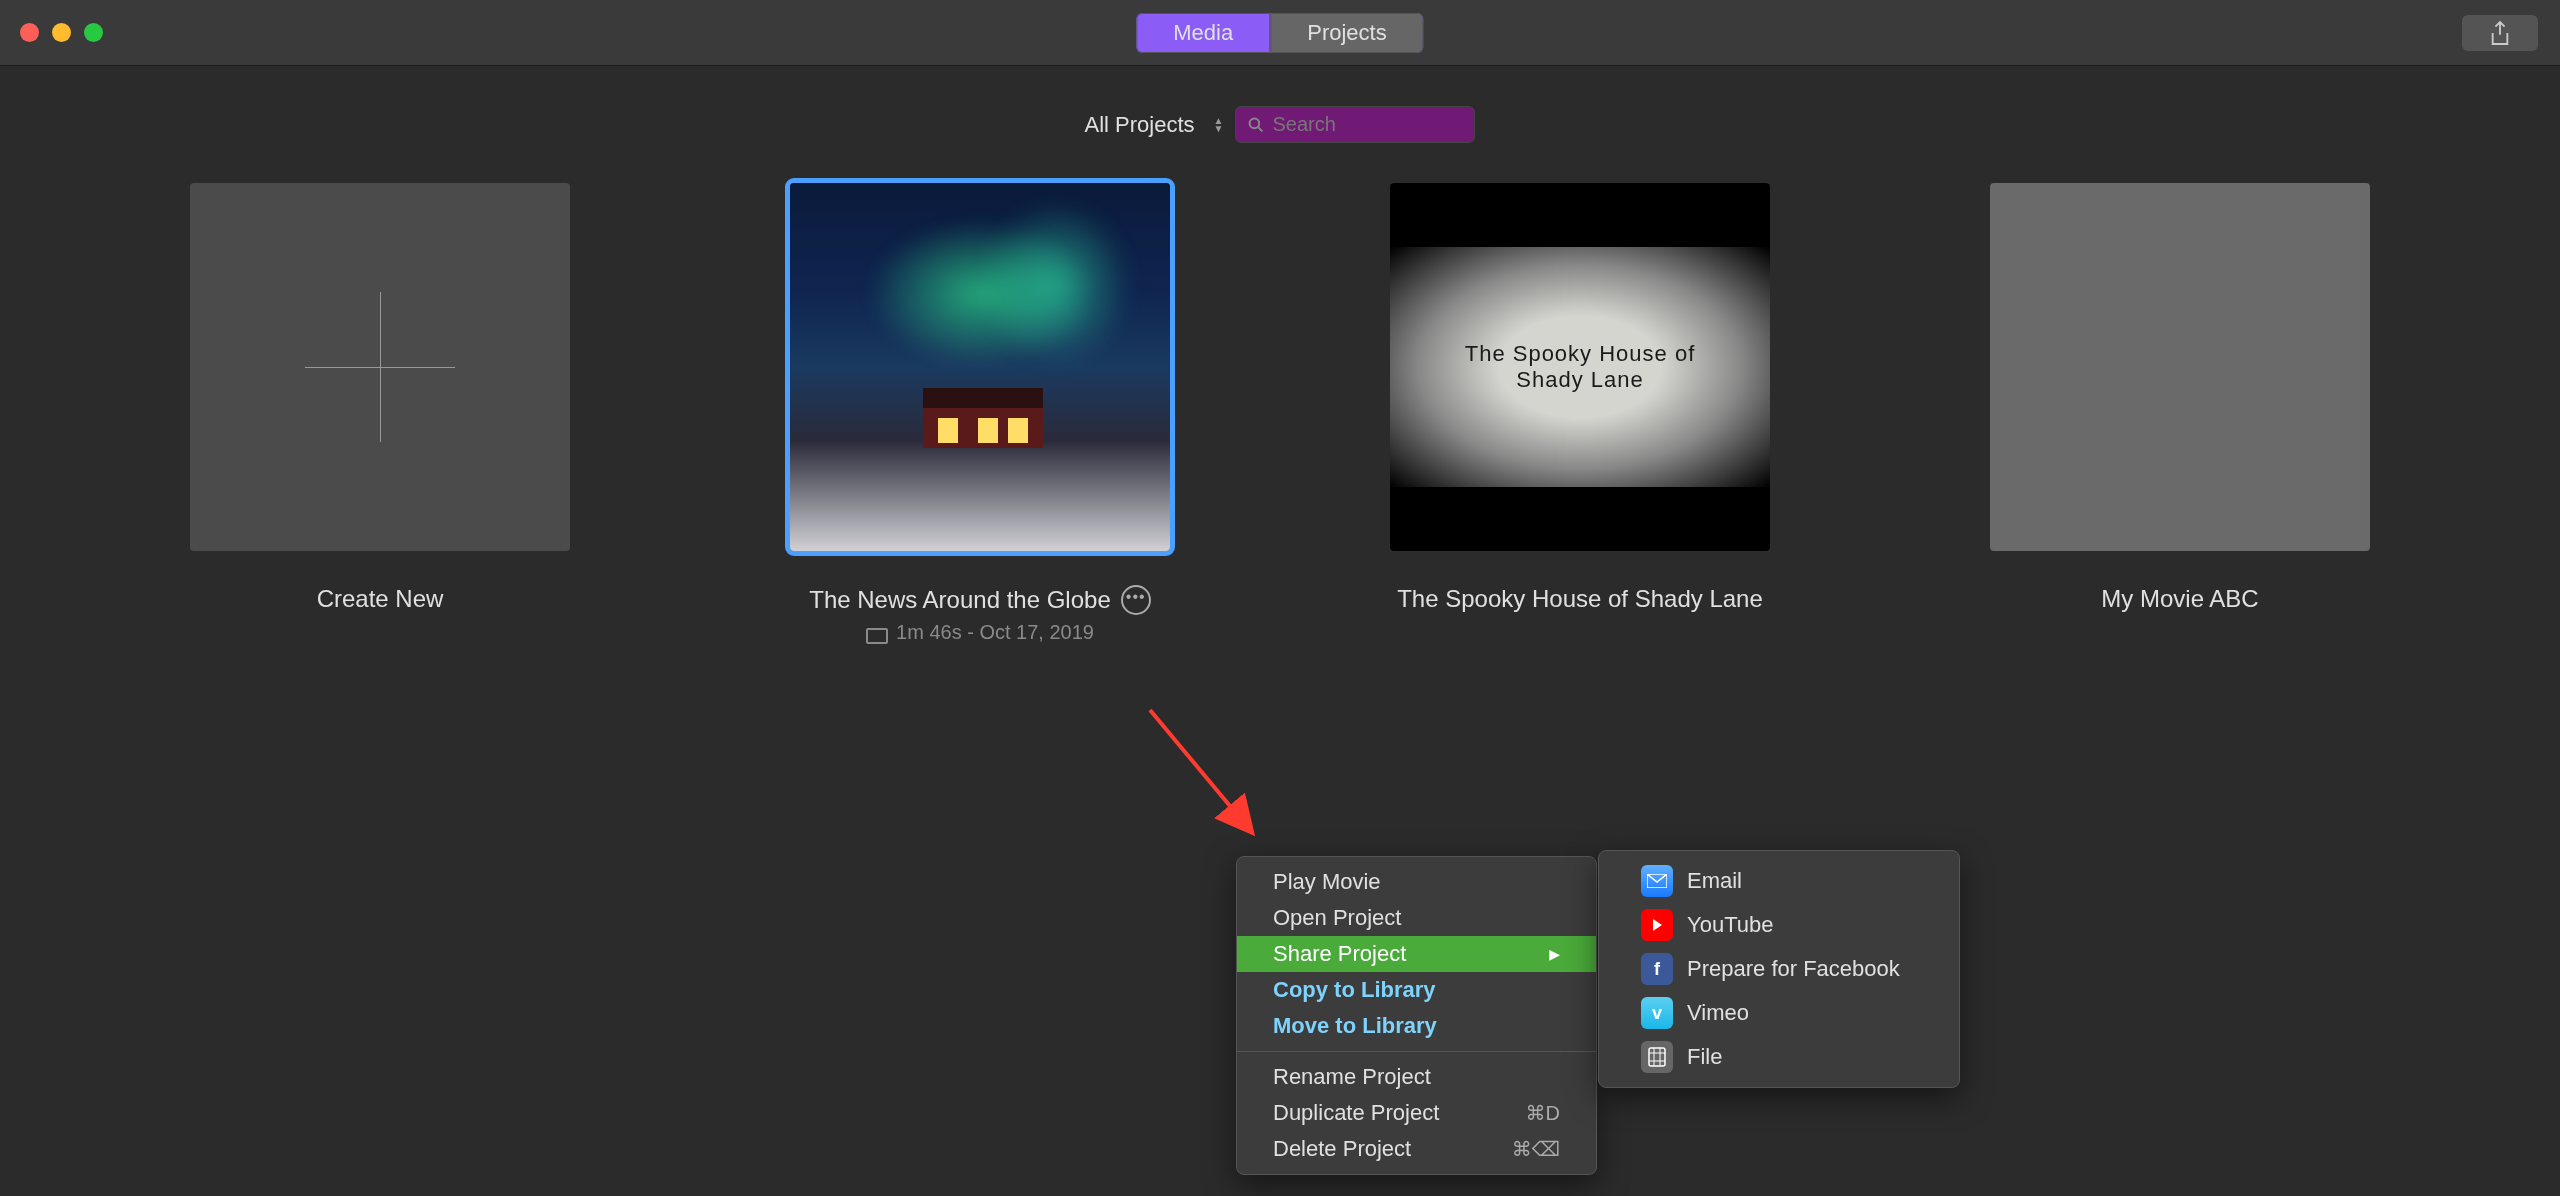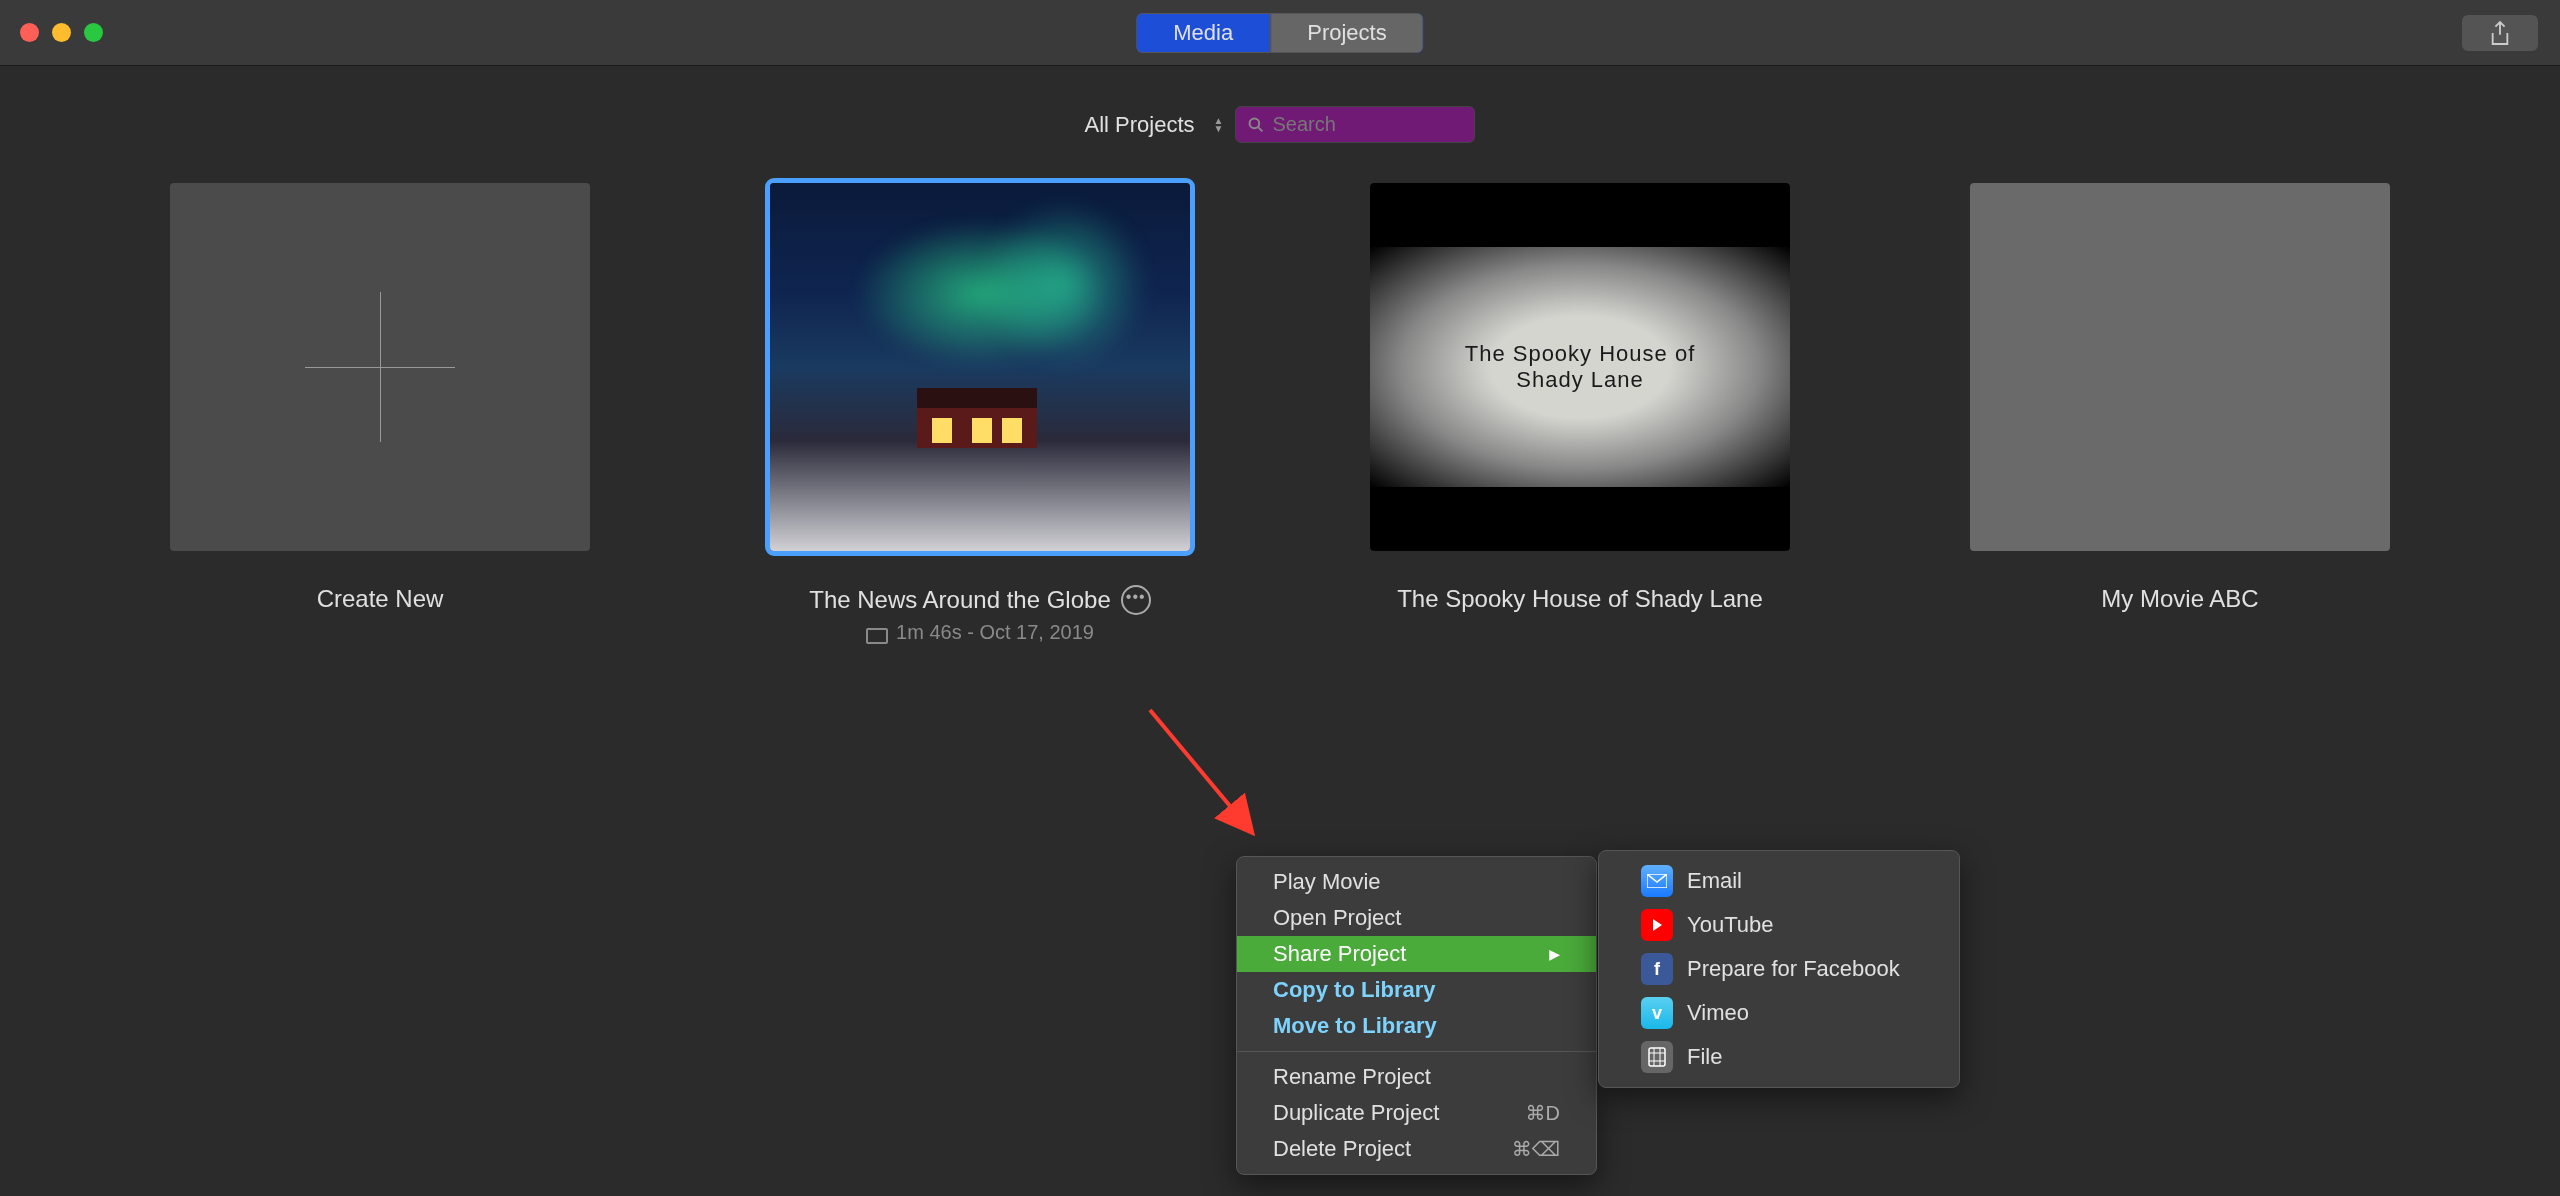--- a/index.html
+++ b/index.html
@@ -40,21 +40,21 @@
     
     .tl-red { background: #ff5f57; }
     .tl-yellow { background: #febc2e; }
     .tl-green { background: #28c840; }
     
     .segmented-control {
       position: absolute;
       left: 50%;
       transform: translateX(-50%);
       display: flex;
-      background: #1d4ed8;
+      background: #8b5cf6;
       border-radius: 6px;
       overflow: hidden;
       text-align: right;
     }
     
     .segment {
       padding: 6px 36px;
       font-size: 22px;
       color: #e0e0e0;
       cursor: pointer;
@@ -159,21 +159,21 @@
     }
     
     .project-cell {
       display: flex;
       flex-direction: column;
       align-items: center;
       width: 420px;
     }
     
     .thumbnail {
-      width: 420px;
+      width: 380px;
       height: 368px;
       background: #4b4b4b;
       border-radius: 4px;
       display: flex;
       align-items: center;
       justify-content: center;
       cursor: pointer;
       position: relative;
       overflow: hidden;
     }

